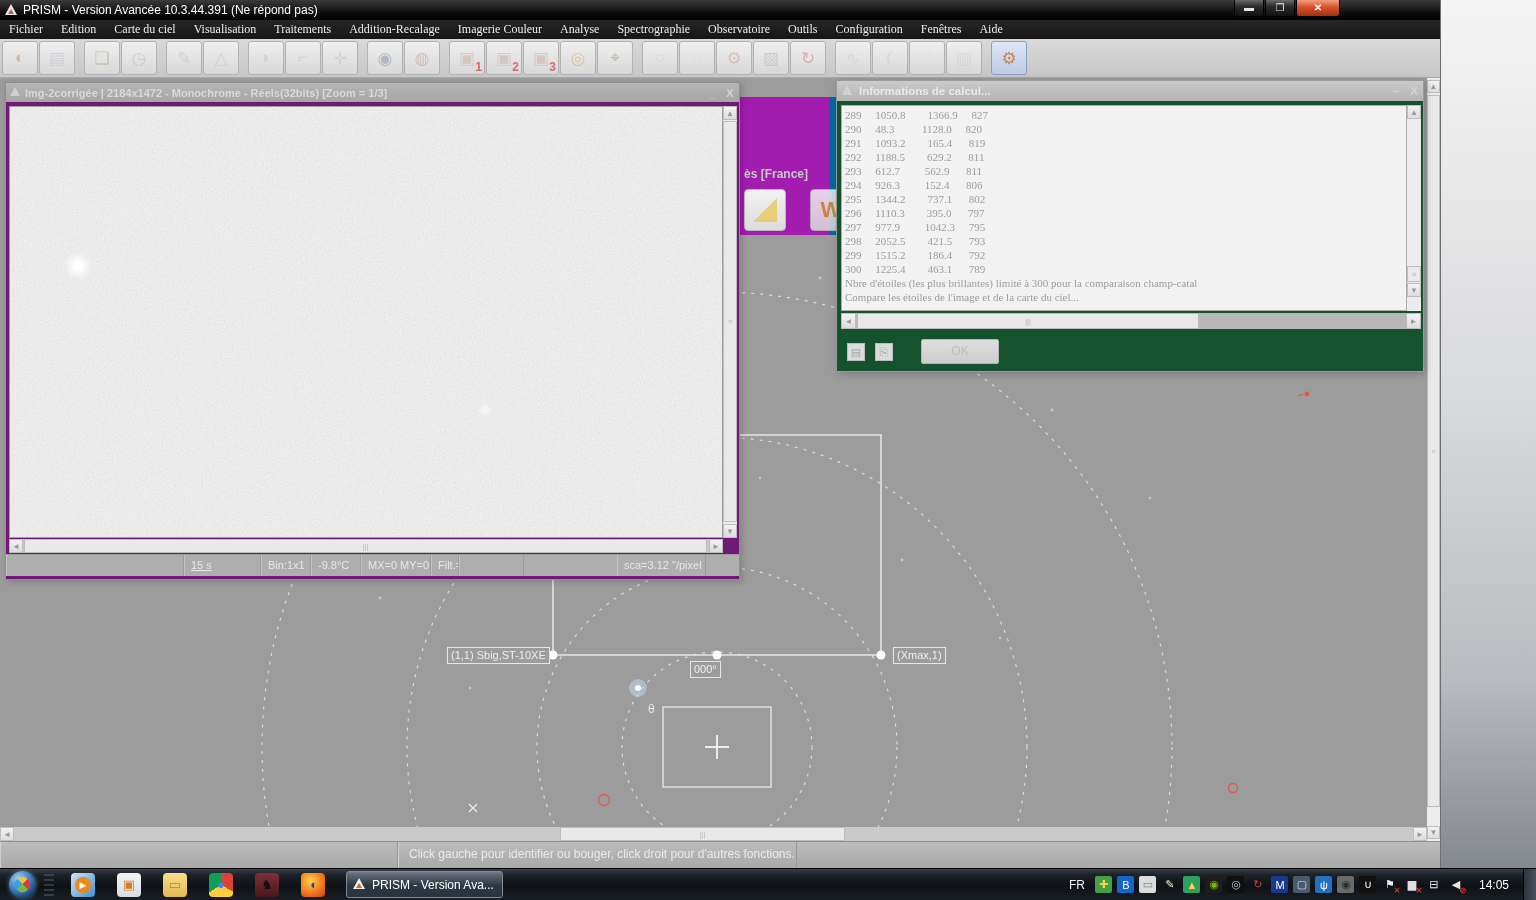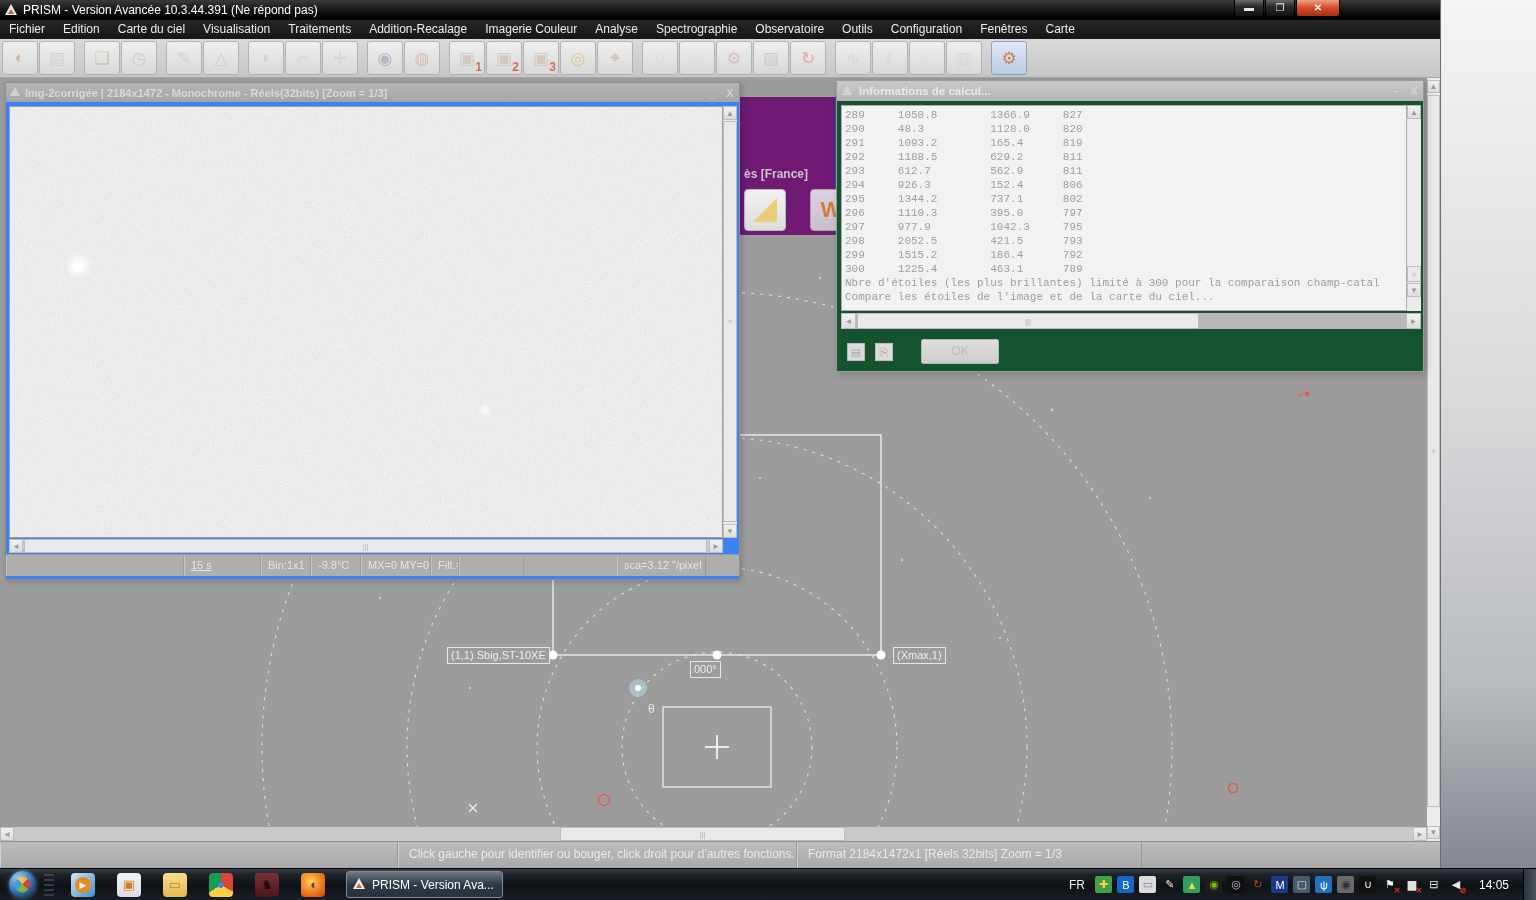--- a/index.html
+++ b/index.html
@@ -25,21 +25,21 @@
   .wc-btn { width:30px; height:17px; border:1px solid #000; border-top:none;
     background:linear-gradient(180deg,#6a6a6a,#2c2c2c 40%,#111);
     color:#e8e8e8; font-size:10px; line-height:15px; text-align:center;
     border-radius:0 0 3px 3px; margin-left:1px; }
   .wc-btn.close { width:44px; background:linear-gradient(180deg,#f0a080,#d9502c 45%,#a32f12);
     color:#fff; font-weight:bold; }
 
   #menu-bar { position:absolute; left:0; top:20px; width:100%; height:19px;
     background:linear-gradient(180deg,#262626,#161616); display:flex; align-items:center;
     font-size:12px; color:#ececec; }
-  .menu-item { padding:0 9px; line-height:19px; white-space:nowrap; }
+  .menu-item { padding:0 9px; line-height:19px; white-space:nowrap;font-family:Liberation Serif, serif; }
 
   #toolbar { position:absolute; left:0; top:39px; width:100%; height:39px;
     background:linear-gradient(180deg,#d9d9d9,#c6c6c6); border-bottom:1px solid #a8a8a8;
     display:flex; align-items:center; padding-left:2px; }
   .tb-btn { width:36px; height:34px; margin-right:1px; border:1px solid #b2b2b2;
     border-radius:3px; background:linear-gradient(180deg,#efefef,#d8d8d8);
     position:relative; display:flex; align-items:center; justify-content:center;
     font-size:17px; flex:none; }
   .tb-btn.gap { margin-left:8px; }
   .tb-btn .glyph { opacity:.55; }
@@ -51,42 +51,42 @@
 
   
   #mdi { position:absolute; left:0; top:78px; width:1427px; height:749px;
     background:#9c9c9c; overflow:hidden; }
   .chart-label { position:absolute; border:1px solid #e6e6e6; color:#eee;
     background:#9c9c9c; font-size:11px; padding:0 3px; line-height:15px; white-space:nowrap; }
   #theta-label { position:absolute; color:#e8e8e8; font-size:12px; }
 
   
   #hidden-strip { position:absolute; left:733px; top:19px; width:103px; height:138px;
-    background:#701a75; border-left:1px solid #8d8d8d; border-right:1px solid #0369a1; }
+    background:#a21caf; border-left:1px solid #8d8d8d; border-right:7px solid #0369a1; }
   #hidden-strip .hs-title { position:absolute; left:10px; top:70px; color:#c8c8c8;
     font-size:12px; font-weight:bold; white-space:nowrap; overflow:hidden; }
   .hs-btn { position:absolute; top:92px; width:42px; height:42px; border-radius:4px;
     background:linear-gradient(180deg,#f2f2f2,#dcdcdc); border:1px solid #bbb; }
   #hs-btn-triangle { left:10px; }
   #hs-btn-triangle::before { content:""; position:absolute; left:8px; top:8px;
     border-left:24px solid transparent; border-bottom:24px solid #e8c85a; opacity:.8; }
   #hs-btn-w { left:76px; color:#e09030; font-weight:bold; font-size:22px;
     text-align:center; line-height:40px; opacity:.85; }
 
   
   .sb-arrow { position:absolute; background:linear-gradient(180deg,#f2f2f2,#ddd);
     border:1px solid #bdbdbd; color:#9a9a9a; font-size:8px; text-align:center; }
   .sb-track-h { position:absolute; background:#c9c9c9; }
   .sb-track-v { position:absolute; background:#ececec; }
   .sb-thumb { position:absolute; background:#e9e9e9; border:1px solid #bdbdbd;
     display:flex; align-items:center; justify-content:center; color:#b0b0b0; font-size:7px; }
 
   
   #img-window { position:absolute; left:5px; top:82px; width:735px; height:498px;
-    background:#3b82f6; border:1px solid #8f8f8f; box-shadow:2px 2px 6px rgba(0,0,0,.18); }
+    background:#701a75; border:1px solid #8f8f8f; box-shadow:2px 2px 6px rgba(0,0,0,.18); }
   #img-title { position:absolute; left:0; top:0; width:100%; height:19px;
     background:linear-gradient(180deg,#b5b5b5,#a5a5a5); color:#d9d9d9; font-weight:bold;
     font-size:11px; display:flex; align-items:center; }
   #img-title .t-icon { width:11px; height:11px; margin:0 4px; position:relative; opacity:.6; }
   #img-title .t-icon::before { content:""; position:absolute; left:0; top:0;
     border-left:5px solid transparent; border-right:5px solid transparent;
     border-bottom:9px solid #e8e8e8; }
   .img-ctrl { margin-left:auto; display:flex; }
   .img-ctrl span { width:18px; text-align:center; color:#d2d2d2; font-weight:bold; }
   #img-content { position:absolute; left:3px; top:23px; width:714px; height:432px;
@@ -106,21 +106,21 @@
     background:#14532d; border:1px solid #9a9a9a; box-shadow:2px 2px 8px rgba(0,0,0,.2); }
   #info-title { position:absolute; left:0; top:0; width:100%; height:20px;
     background:linear-gradient(180deg,#cacaca,#b4b4b4); color:#e9e9e9; font-weight:bold;
     font-size:11.5px; display:flex; align-items:center; }
   #info-title .t-icon { width:12px; height:12px; margin:0 5px; position:relative; opacity:.75; }
   #info-title .t-icon::before { content:""; position:absolute; left:0; top:0;
     border-left:5px solid transparent; border-right:5px solid transparent;
     border-bottom:10px solid #d8d8d8; }
   #info-text { position:absolute; left:4px; top:24px; width:566px; height:206px;
     background:#f2f2f2; border:1px solid #ababab; overflow:hidden;
-    font-family:Liberation Mono, monospace; font-size:11px; line-height:14px;
+    font-family:Liberation Serif, serif; font-size:11px; line-height:14px;
     color:#9d9d9d; padding:2px 0 18px 3px; white-space:pre; }
   #info-btns { position:absolute; left:10px; top:258px; display:flex; align-items:center; }
   .mini-icon-btn { width:18px; height:18px; margin-right:10px; border:1px solid #bdbdbd;
     background:#dcdcdc; color:#a9a9a9; font-size:11px; text-align:center; line-height:16px; }
   #ok-button { width:78px; height:25px; margin-left:18px;
     background:linear-gradient(180deg,#dedede,#cdcdcd); border:1px solid #b5b5b5;
     border-radius:2px; color:#bdbdbd; font-size:12px; text-align:center; line-height:23px; }
 
   
   #status-bar { position:absolute; left:0; top:841px; width:100%; height:27px;
@@ -189,21 +189,21 @@
       <span class="menu-item">Visualisation</span>
       <span class="menu-item">Traitements</span>
       <span class="menu-item">Addition-Recalage</span>
       <span class="menu-item">Imagerie Couleur</span>
       <span class="menu-item">Analyse</span>
       <span class="menu-item">Spectrographie</span>
       <span class="menu-item">Observatoire</span>
       <span class="menu-item">Outils</span>
       <span class="menu-item">Configuration</span>
       <span class="menu-item">Fenêtres</span>
-      <span class="menu-item">Carte</span>
+      <span class="menu-item">Aide</span>
     </div>
 
   <div id="toolbar">
       <div class="tb-btn">
         <span class="glyph" style="color: rgb(196, 154, 114);">◐</span>
       </div>
       <div class="tb-btn">
         <span class="glyph" style="color: rgb(185, 192, 201);">▤</span>
       </div>
       <div class="tb-btn gap">
@@ -363,21 +363,20 @@
 
   <div class="sb-track-v" style="left:1427px; top:78px; width:13px; height:763px">
     <div class="sb-arrow" style="left:0; top:2px; width:13px; height:13px; line-height:12px">▲</div>
     <div class="sb-thumb" style="left:0; top:17px; width:13px; height:712px; flex-direction:column">≡</div>
     <div class="sb-arrow" style="left:0; bottom:2px; width:13px; height:13px; line-height:12px">▼</div>
   </div>
 
   <div id="status-bar">
     <div class="stb-panel" style="width:398px"></div>
     <div class="stb-panel" style="width:399px">Click gauche pour identifier ou bouger, click droit pour d'autres fonctions.</div>
-    <div class="stb-panel" style="width:345px">Format 2184x1472x1 [Réels 32bits]  Zoom = 1/3</div>
   </div>
 
   <div id="img-window">
     <div id="img-title">
       <div class="t-icon"></div>
       <span>Img-2corrigée | 2184x1472 - Monochrome - Réels(32bits)   [Zoom = 1/3]</span>
       <div class="img-ctrl">
         <span>_</span>
         <span>X</span>
       </div>

